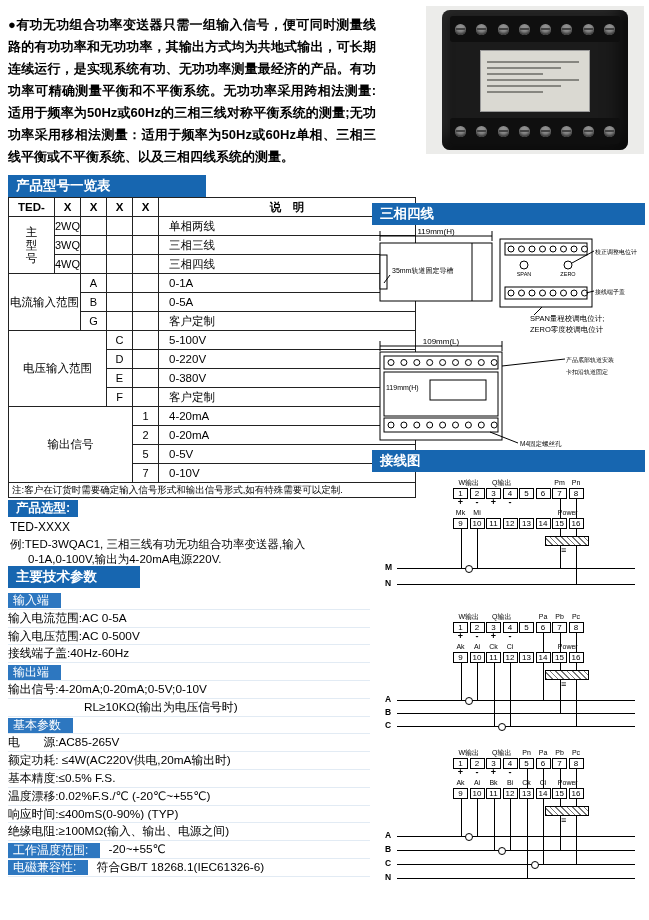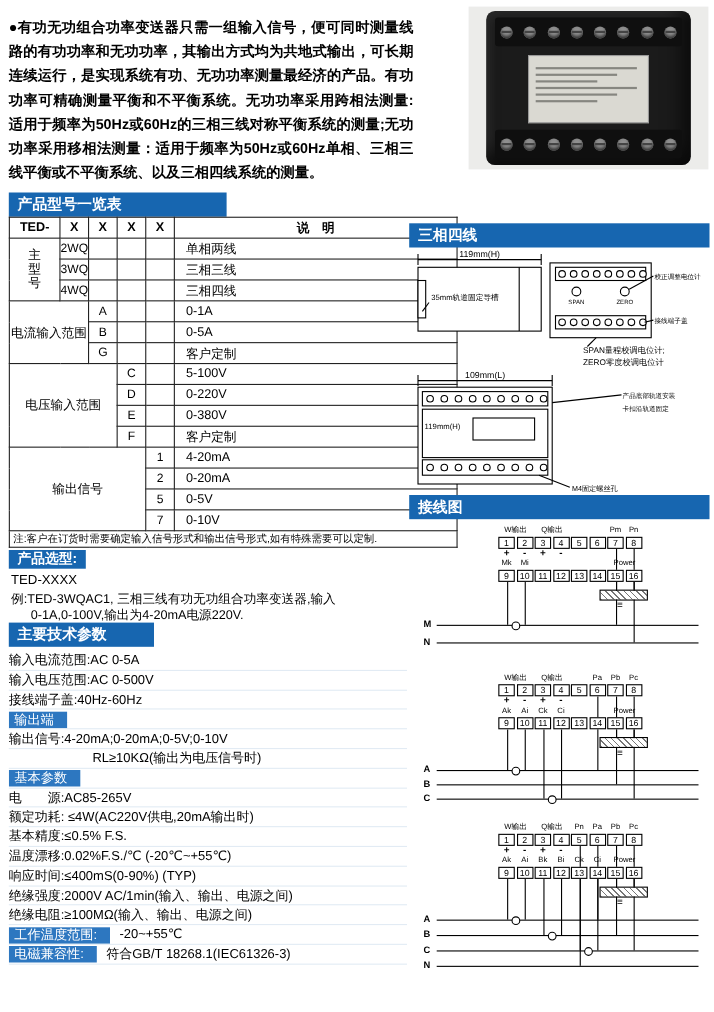--- a/index.html
+++ b/index.html
@@ -215,36 +215,36 @@
       </tbody>
   </table>
 
   <div class="schip">产品选型:</div>
   <div class="sel-model">TED-XXXX</div>
   <div class="sel-ex1">例:TED-3WQAC1, 三相三线有功无功组合功率变送器,输入</div>
   <div class="sel-ex2">0-1A,0-100V,输出为4-20mA电源220V.</div>
 
   <div class="bar" style="left:8px;top:566px;width:132px;">主要技术参数</div>
   <div class="tech-rows">
+      <div class="prow"><span class="chip">输入端</span></div>
       <div class="prow">输入电流范围:AC 0-5A</div>
       <div class="prow">输入电压范围:AC 0-500V</div>
       <div class="prow">接线端子盖:40Hz-60Hz</div>
       <div class="prow"><span class="chip">输出端</span></div>
       <div class="prow">输出信号:4-20mA;0-20mA;0-5V;0-10V</div>
       <div class="prow" style="padding-left: 76px;">RL≥10KΩ(输出为电压信号时)</div>
       <div class="prow"><span class="chip">基本参数</span></div>
       <div class="prow">电　　源:AC85-265V</div>
       <div class="prow">额定功耗: ≤4W(AC220V供电,20mA输出时)</div>
       <div class="prow">基本精度:≤0.5% F.S.</div>
       <div class="prow">温度漂移:0.02%F.S./℃ (-20℃~+55℃)</div>
       <div class="prow">响应时间:≤400mS(0-90%) (TYP)</div>
-      <div class="prow">绝缘强度:2000V AC/1min(输入、输出、电源之间)</div>
       <div class="prow">绝缘电阻:≥100MΩ(输入、输出、电源之间)</div>
       <div class="prow"><span class="chip">工作温度范围:</span><span class="ptext"> -20~+55℃</span></div>
-      <div class="prow"><span class="chip">电磁兼容性:</span><span class="ptext"> 符合GB/T 18268.1(IEC61326-3)</span></div>
+      <div class="prow"><span class="chip">电磁兼容性:</span><span class="ptext"> 符合GB/T 18268.1(IEC61326-6)</span></div>
     </div>
 
   <div class="bar" style="left:372px;top:203px;width:273px;">三相四线</div>
 
   <svg class="dsvg" style="left:372px;top:227px;" width="272" height="111" viewBox="0 0 272 111">
     <line class="ln" x1="8" y1="9" x2="120" y2="9"></line>
     <line class="ln" x1="8" y1="4" x2="8" y2="14"></line>
     <line class="ln" x1="120" y1="4" x2="120" y2="14"></line>
     <text x="64" y="7" font-size="8" text-anchor="middle">119mm(H)</text>
     <rect class="box" x="8" y="16" width="112" height="58"></rect>

